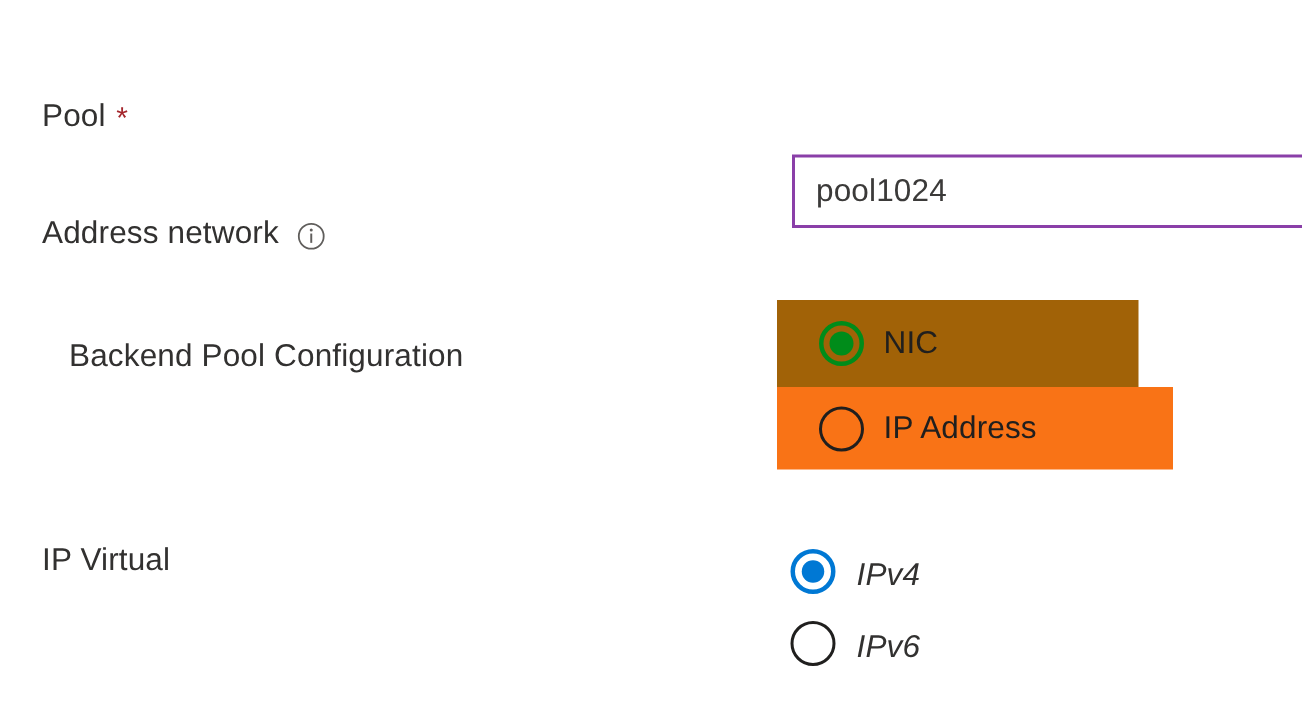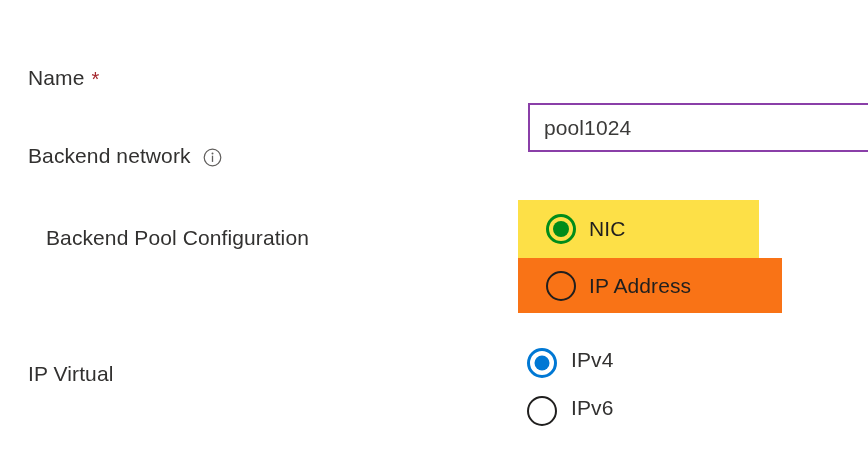--- a/index.html
+++ b/index.html
@@ -128,21 +128,21 @@
     position: relative;
   }
   .radio-opt .radio-text {
     font-size: 21px;
     letter-spacing: 0.1px;
     margin-left: 13px;
     white-space: nowrap;
   }
 
   
-  .hl-yellow { background: #fde047; width: 241px; }
+  .hl-yellow { background: #a16207; width: 241px; }
   .hl-magenta { background: #f97316; width: 264px; height: 55px; }
 
   .radio-mark.green {
     border: 3px solid #008c1a;
     background: transparent;
   }
   .radio-mark.green::after {
     content: "";
     position: absolute;
     left: 50%; top: 50%;
@@ -161,22 +161,23 @@
   #row-ipver { top: 348px; height: 110px; }
   #row-ipver .label { top: 14px; }
 
   .radio-group-plain {
     position: absolute;
     left: 527px;
     top: 0;
   }
   .radio-opt-plain {
     display: flex;
-    align-items: flex-start;
+    align-items: flex-end;
     height: 48px;
+    font-style: italic;
   }
   .radio-opt-plain .radio-mark {
     width: 30px;
     height: 30px;
     border-radius: 50%;
     box-sizing: border-box;
     flex: 0 0 auto;
     position: relative;
   }
   .radio-mark.blue {
@@ -204,31 +205,31 @@
     white-space: nowrap;
   }
 </style>
 </head>
 <body>
 
 <div class="form">
 
   <div class="row" id="row-name">
     <div class="label">
-      <span>Name</span>
+      <span>Pool</span>
       <span class="req-star">*</span>
     </div>
     <div class="text-input-wrap">
       <input class="text-input" type="text" value="pool1024" style="">
     </div>
   </div>
 
   <div class="row" id="row-vnet">
     <div class="label">
-      <span>Backend network</span>
+      <span>Address network</span>
       <span class="info-icon">
         <svg width="19" height="19" viewBox="0 0 19 19">
           <circle cx="9.5" cy="9.5" r="8.3" fill="none" stroke="#605e5c" stroke-width="1.2"></circle>
           <circle cx="9.5" cy="5.4" r="1.0" fill="#605e5c"></circle>
           <rect x="8.85" y="7.7" width="1.3" height="6.2" fill="#605e5c"></rect>
         </svg>
       </span>
     </div>
   </div>
 

